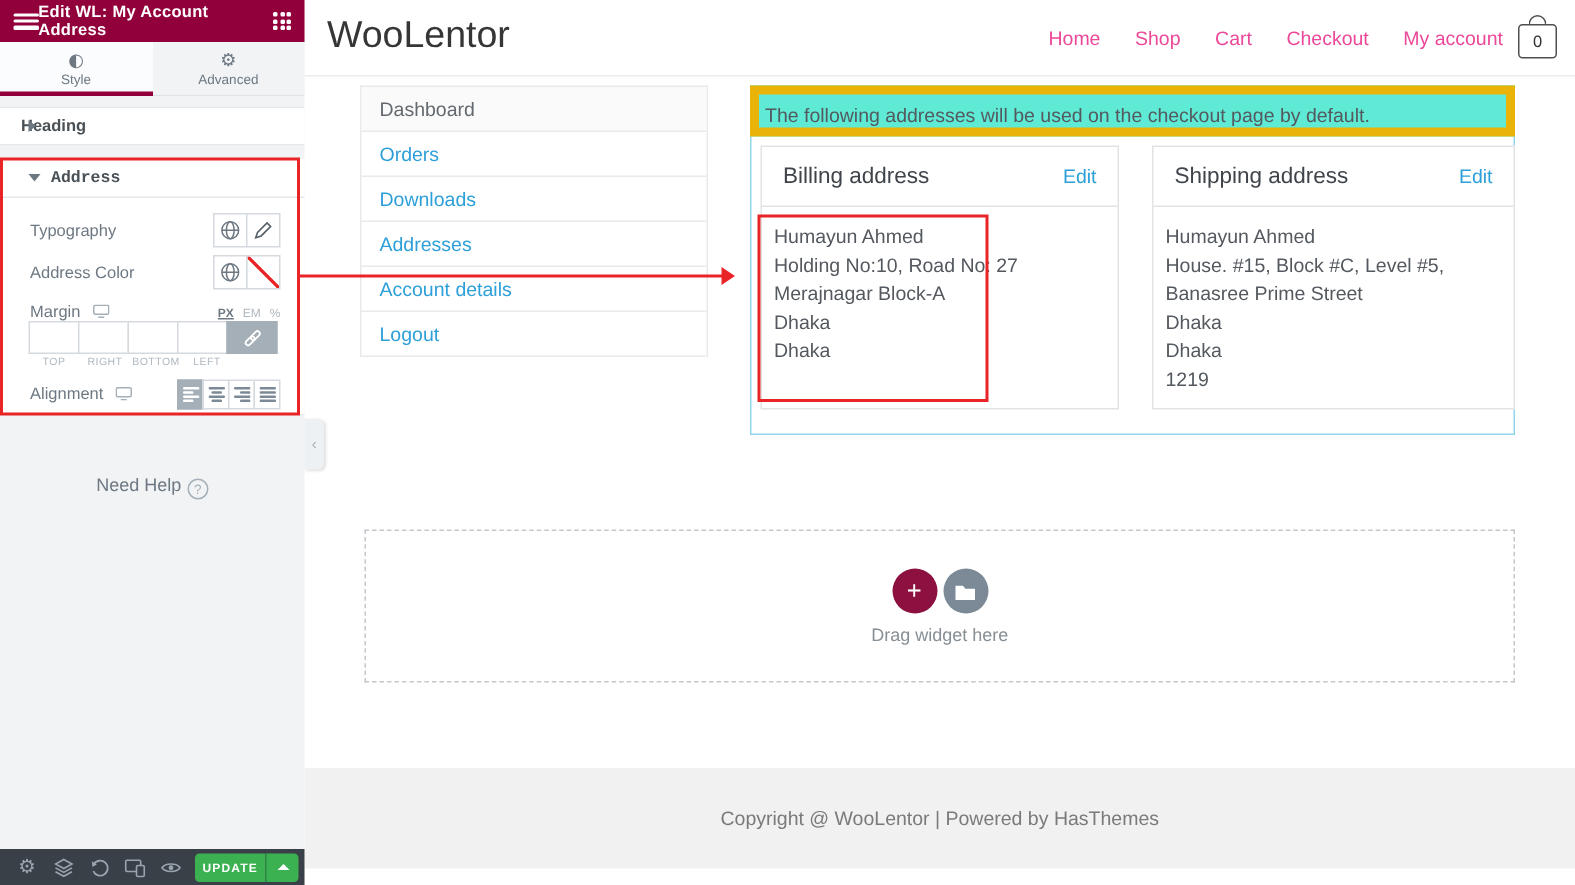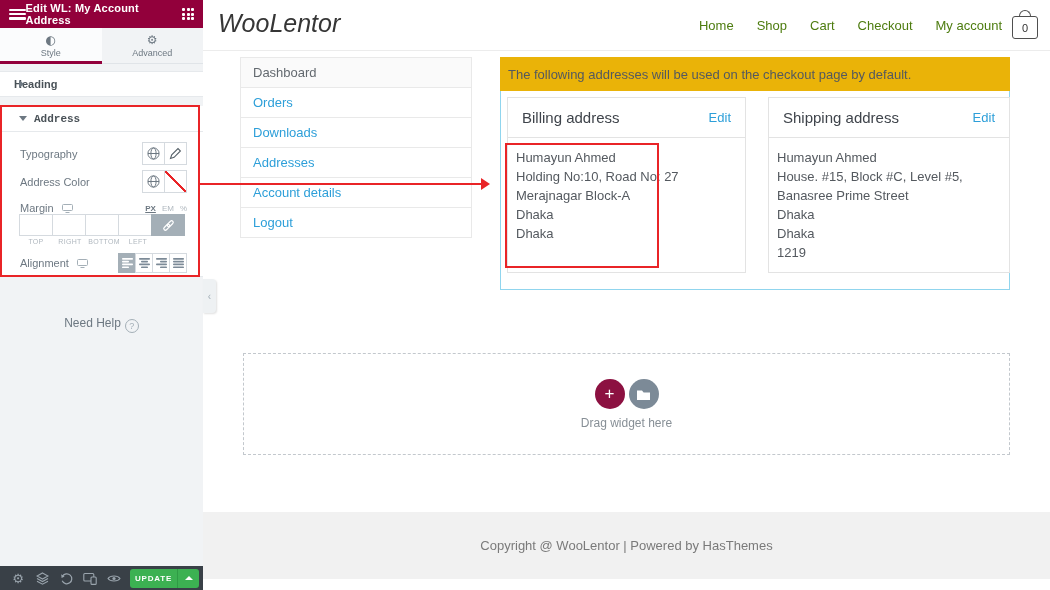--- a/index.html
+++ b/index.html
@@ -60,33 +60,33 @@
   .bottom-bar { position:absolute; left:0; bottom:0; width:203px; height:24px; background:#394047; display:flex; align-items:center; padding-left:6px; z-index:7; }
   .bb-icon { width:24px; height:24px; display:flex; align-items:center; justify-content:center; color:#9aa4ad; cursor:pointer; }
   .gear-glyph { font-family:"DejaVu Sans",sans-serif; font-size:13px; line-height:13px; }
   .update-btn { margin-left:4px; width:47px; height:19px; background:#3cb152; border:none; border-radius:3px 0 0 3px; color:#fff; font-size:8px; font-weight:bold; letter-spacing:.8px; cursor:pointer; font-family:inherit; }
   .update-caret { width:22px; height:19px; background:#3cb152; border-left:1px solid #2f9b45; border-radius:0 3px 3px 0; display:flex; align-items:center; justify-content:center; cursor:pointer; }
   .caret-up { width:0; height:0; border-bottom:4px solid #fff; border-left:4px solid transparent; border-right:4px solid transparent; }
 
   
   .main { position:absolute; left:203px; top:0; width:847px; height:590px; background:#fff; }
   .site-header { position:relative; height:51px; border-bottom:1px solid #ececec; background:#fff; }
-  .logo { position:absolute; left:15px; top:9px; font-size:25px; color:#363636;font-style:italic; }
-  .site-nav { position:absolute; right:48px; top:0; height:51px; display:flex; align-items:center; gap:23px; font-size:13px; color:#4d7c0f; }
+  .logo { position:absolute; left:15px; top:9px; font-size:25px; color:#363636; }
+  .site-nav { position:absolute; right:48px; top:0; height:51px; display:flex; align-items:center; gap:23px; font-size:13px; color:#ec4899; }
   .site-nav span { cursor:pointer; }
   .bag { position:absolute; right:12px; top:10px; width:26px; height:30px; cursor:pointer; }
   .bag-handle { position:absolute; left:7px; top:0; width:12px; height:10px; border:1.5px solid #4f4f4f; border-radius:6px 6px 0 0; border-bottom:none; }
   .bag-body { position:absolute; left:0; top:6px; width:26px; height:23px; border:1.5px solid #4f4f4f; border-radius:3px; background:#fff; display:flex; align-items:center; justify-content:center; font-size:11px; color:#333; }
 
   .account-menu { position:absolute; left:37px; top:57px; width:232px; border:1px solid #e9e9e9; border-bottom:none; font-size:13px; background:#fff; }
   .menu-item { height:30px; display:flex; align-items:center; padding-left:12px; border-bottom:1px solid #e9e9e9; color:#2d9fd9; cursor:pointer; }
   .menu-item.current { background:#fafafa; color:#63696f; }
 
   .widget-block { position:absolute; left:297px; top:57px; width:510px; height:233px; border:1px solid #90d5ee; }
-  .notice { position:absolute; left:-1px; top:-1px; width:510px; height:34px; border:4px solid #eab308; background:#eab308; padding:6px 4px; font-size:13px; color:#54595f; }
+  .notice { position:absolute; left:-1px; top:-1px; width:510px; height:34px; border:6px solid #eab308; background:#5eead4; padding:6px 4px; font-size:13px; color:#54595f; }
   .addr-card { position:absolute; top:39px; height:176px; border:1px solid #e3e3e3; background:#fff; }
   .addr-card.billing { left:6px; width:239px; }
   .addr-card.shipping { left:267px; width:242px; }
   .addr-head { height:40px; border-bottom:1px solid #e3e3e3; display:flex; align-items:center; justify-content:space-between; padding:0 14px; }
   .addr-title { font-size:15px; color:#3f444b; }
   .edit-link { font-size:13px; color:#2d9fd9; cursor:pointer; }
   .addr-lines { padding:10px 8px; font-size:13px; color:#54595f; line-height:19px; }
 
   .drag-area { position:absolute; left:40px; top:353px; width:767px; height:102px; border:1px dashed #c3c8cd; text-align:center; }
   .drag-btns { margin-top:25px; display:flex; justify-content:center; gap:4px; }

